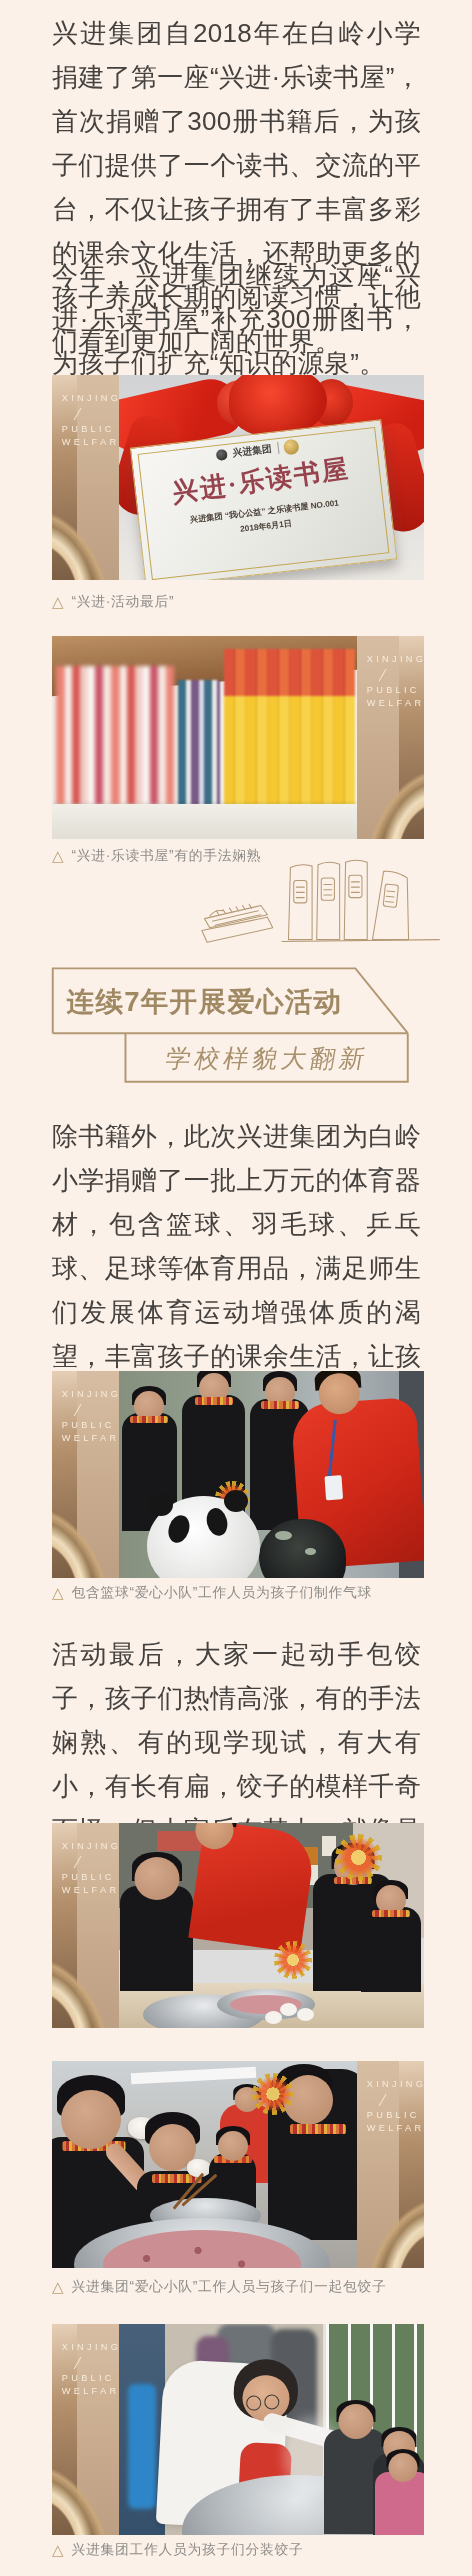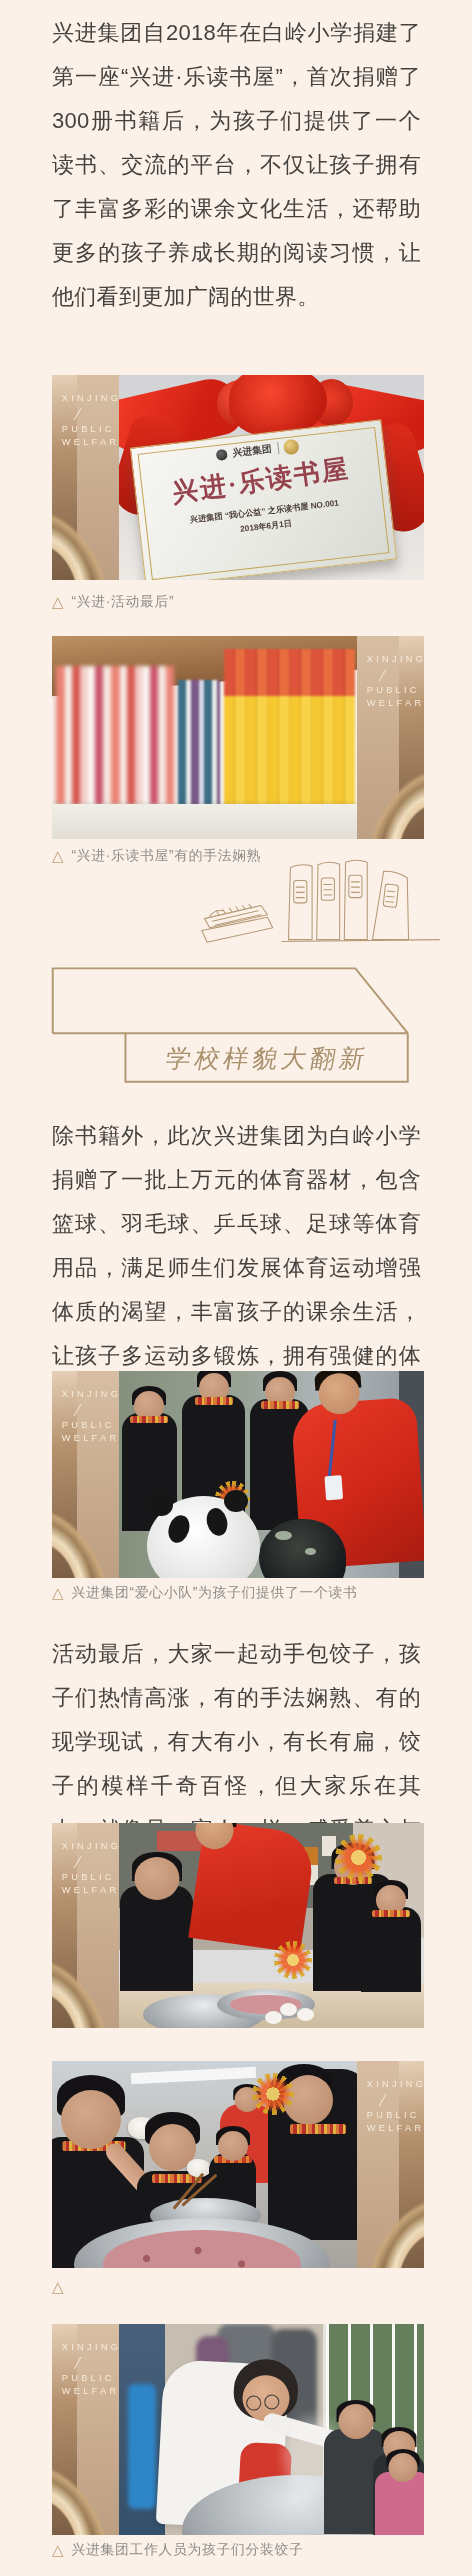--- a/index.html
+++ b/index.html
@@ -1,20 +1,20 @@
 <!DOCTYPE html>
 <html style="font-size:10.5px"><head>
 <meta charset="utf-8">
 <style>
   html,body{margin:0;padding:0;background:#fcf1e9;}
   .page{position:relative;width:472px;height:2576px;background:#fcf1e9;overflow:hidden;
         font-family:"Liberation Sans",sans-serif;}
 
   
-  .para{position:absolute;left:52px;width:369px;font-size:22px;line-height:44px;
+  .para{position:absolute;left:52px;width:369px;font-size:26px;line-height:44px;
         color:#45413e;text-align:justify;letter-spacing:0.3px;}
 
   
   .cap{position:absolute;left:52px;display:flex;align-items:center;gap:7.9px;height:21px;}
   .cap-marker{color:#bb9e71;font-size:15px;line-height:1;}
   .cap-text{color:#8d8b88;font-size:13.8px;letter-spacing:0.7px;white-space:nowrap;}
 
   
   .photo{position:absolute;left:52px;width:372px;overflow:hidden;background:#ddd;}
   .scene{position:absolute;top:0;bottom:0;overflow:hidden;}
@@ -182,20 +182,21 @@
   .s6-dump{position:absolute;width:10.5px;height:7.9px;border-radius:50%;background:#f8f6f1;}
   .s6-steam{position:absolute;left:164px;top:92px;width:59px;height:79px;border-radius:50%;
       background:#ffffff;opacity:.3;filter:blur(5.2px);}
 </style>
 </head>
 <body>
 
 <div class="page">
 
   <div class="para" style="top:10.5px;">兴进集团自2018年在白岭小学捐建了第一座“兴进·乐读书屋”，首次捐赠了300册书籍后，为孩子们提供了一个读书、交流的平台，不仅让孩子拥有了丰富多彩的课余文化生活，还帮助更多的孩子养成长期的阅读习惯，让他们看到更加广阔的世界。</div>
+  <div class="para" style="top:253px;">今年，兴进集团继续为这座“兴进·乐读书屋”补充300册图书，为孩子们扩充“知识的源泉”。</div>
   <div class="para" style="top:1114px;">除书籍外，此次兴进集团为白岭小学捐赠了一批上万元的体育器材，包含篮球、羽毛球、乒乓球、足球等体育用品，满足师生们发展体育运动增强体质的渴望，丰富孩子的课余生活，让孩子多运动多锻炼，拥有强健的体魄，实现全面发展。</div>
   <div class="para" style="top:1632px;">活动最后，大家一起动手包饺子，孩子们热情高涨，有的手法娴熟、有的现学现试，有大有小，有长有扁，饺子的模样千奇百怪，但大家乐在其中，就像是一家人一样，感受着心与心的贴近。</div>
 
   <div class="photo" style="top:375px;height:205px;">
     <div class="strip at-left">
       <div class="strip-band-outer"></div>
       <div class="strip-band-inner"></div>
       <div class="strip-curl"></div>
       <div class="strip-label">
         <div>XINJING</div>
@@ -286,20 +287,21 @@
     </g>
   </svg>
 
   <svg class="banner-svg" width="393" height="138" viewBox="0 0 600 210">
     <g fill="none" stroke="#b29872" stroke-width="3" stroke-linejoin="miter">
       <path d="M21,116 L21,17 L483,17 L563,116"></path>
       <path d="M21,116 L563,116"></path>
       <path d="M132,116 L132,190 L563,190 L563,116"></path>
     </g>
   </svg>
+  <div class="banner-t1">连续7年开展爱心活动</div>
   <div class="banner-t2">
     <span>学校样貌大翻新</span>
   </div>
 
   <div class="photo" style="top:1371px;height:207px;">
     <div class="strip at-left">
       <div class="strip-band-outer"></div>
       <div class="strip-band-inner"></div>
       <div class="strip-curl"></div>
       <div class="strip-label">
@@ -342,21 +344,21 @@
         <div class="s3-panda-ear" style="left:2.6px;top:-2.6px;"></div>
         <div class="s3-panda-ear" style="right:11.8px;top:-6.6px;"></div>
         <div class="s3-panda-eye" style="left:22px;top:18.4px;transform:rotate(18deg);"></div>
         <div class="s3-panda-eye" style="left:60px;top:11.8px;transform:rotate(-14deg);"></div>
       </div>
     </div>
   </div>
 
   <div class="cap" style="top:1582px;">
     <span class="cap-marker">△</span>
-    <span class="cap-text">兴进集团“爱心小队”为孩子们提供了一个读书</span>
+    <span class="cap-text">包含篮球“爱心小队”工作人员为孩子们制作气球</span>
   </div>
 
   <div class="photo" style="top:1823px;height:205px;">
     <div class="strip at-left">
       <div class="strip-band-outer"></div>
       <div class="strip-band-inner"></div>
       <div class="strip-curl"></div>
       <div class="strip-label">
         <div>XINJING</div>
         <div class="slash"></div>
@@ -457,20 +459,21 @@
         <div>XINJING</div>
         <div class="slash"></div>
         <div>PUBLIC</div>
         <div>WELFARE</div>
       </div>
     </div>
   </div>
 
   <div class="cap" style="top:2276px;">
     <span class="cap-marker">△</span>
+    <span class="cap-text">兴进集团“爱心小队”工作人员与孩子们一起包饺子</span>
   </div>
 
   <div class="photo" style="top:2324px;height:211px;">
     <div class="strip at-left">
       <div class="strip-band-outer"></div>
       <div class="strip-band-inner"></div>
       <div class="strip-curl"></div>
       <div class="strip-label">
         <div>XINJING</div>
         <div class="slash"></div>

